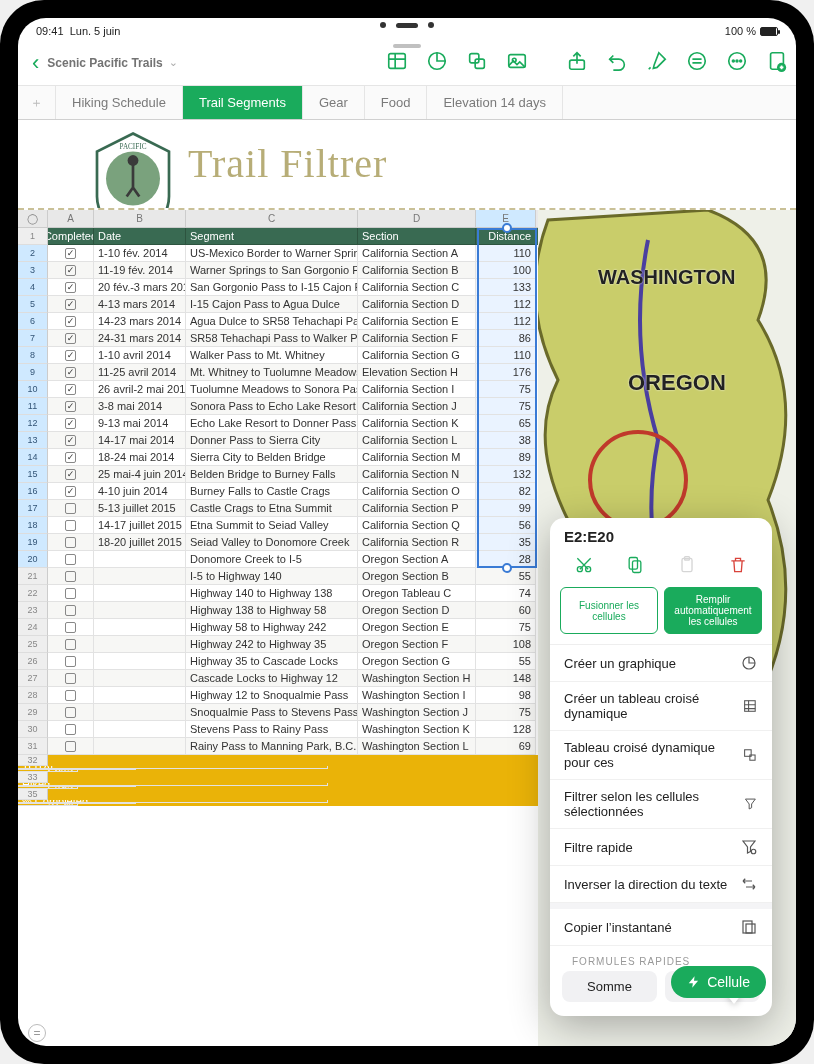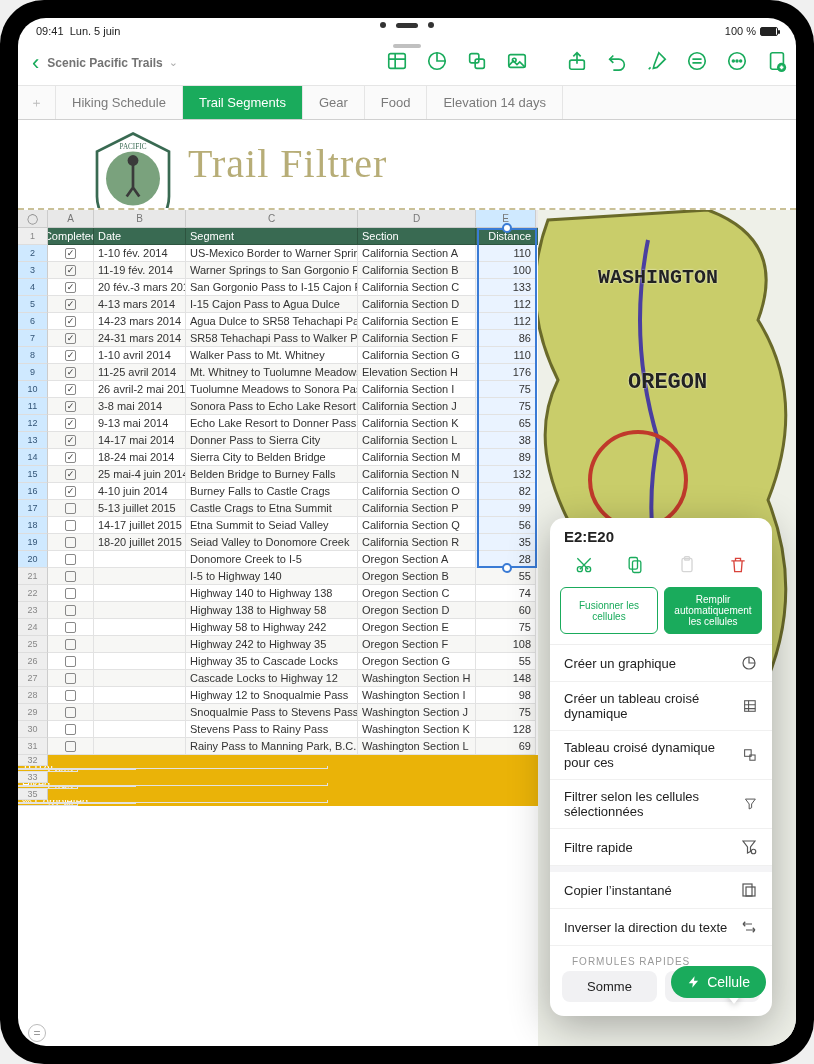--- a/index.html
+++ b/index.html
@@ -63,21 +63,21 @@
   .header-band { position:relative; height:90px; background:#fff; border-bottom:2px dashed #c9c097; overflow:hidden;}
   .header-band .title { position:absolute; left:170px; top:20px; font-family: Georgia, serif; font-size:40px; color:#b7ad77; letter-spacing:1px;}
   .badge { position:absolute; left:70px; top:8px; width:90px; height:110px; }
   .badge svg { width:100%; height:100%; }
 
   
   .sheet-wrap { position:absolute; top:192px; bottom:0; left:0; right:0; display:flex; }
   .sheet { flex:0 0 520px; display:flex; flex-direction:column; font-size:11px; color:#333; }
   .map { flex:1; position:relative; background:#eef0e8; overflow:hidden;}
   .map svg { position:absolute; top:-30px; left:-30px; }
-  .map-label { position:absolute; font-family: Liberation Mono, monospace; font-weight:600; color:#222; text-shadow:0 0 2px #fff;}
+  .map-label { position:absolute; font-family: Liberation Sans, sans-serif; font-weight:600; color:#222; text-shadow:0 0 2px #fff;}
 
   
   .colhdr { display:flex; height:18px; background:#e8e8e8; border-bottom:1px solid #ccc; font-size:10px; color:#777;}
   .corner { width:30px; border-right:1px solid #ccc; display:flex; align-items:center; justify-content:center;}
   .ch { border-right:1px solid #ccc; display:flex; align-items:center; justify-content:center; }
   .ch.sel { background:#cfe9ff; }
   .ch.A{width:46px}.ch.B{width:92px}.ch.C{width:172px}.ch.D{width:118px}.ch.E{width:60px}
 
   
   .tbl { flex:1; overflow:hidden; }
@@ -451,21 +451,21 @@
   <div class="cell D">Oregon Section B</div>
   <div class="cell E">55</div>
             </div>
             <div class="row">
               <div class="rn">22</div>
   <div class="cell A">
                 <span class="check "></span>
               </div>
   <div class="cell B"></div>
   <div class="cell C">Highway 140 to Highway 138</div>
-  <div class="cell D">Oregon Section C</div>
+  <div class="cell D">Oregon Tableau C</div>
   <div class="cell E">74</div>
             </div>
             <div class="row">
               <div class="rn">23</div>
   <div class="cell A">
                 <span class="check "></span>
               </div>
   <div class="cell B"></div>
   <div class="cell C">Highway 138 to Highway 58</div>
   <div class="cell D">Oregon Section D</div>
@@ -648,31 +648,31 @@
               <path d="M4 4h16l-6 8v6l-4 2v-8z"></path>
             </svg>
           </div>
           <div class="mi">
             <span>Filtre rapide</span>
             <svg viewBox="0 0 24 24">
               <path d="M4 4h16l-6 8v6l-4 2v-8z"></path>
               <circle cx="18" cy="18" r="3"></circle>
             </svg>
           </div>
+          <div class="mi">
+            <span>Inverser la direction du texte</span>
+            <svg viewBox="0 0 24 24">
+              <path d="M4 8h12M4 8l3-3M4 8l3 3M20 16H8M20 16l-3-3M20 16l-3 3"></path>
+            </svg>
+          </div>
           <div class="mi" style="border-top: 6px solid rgb(244, 244, 246);">
             <span>Copier l’instantané</span>
             <svg viewBox="0 0 24 24">
               <rect x="4" y="4" width="12" height="16"></rect>
               <rect x="8" y="8" width="12" height="12"></rect>
-            </svg>
-          </div>
-          <div class="mi">
-            <span>Inverser la direction du texte</span>
-            <svg viewBox="0 0 24 24">
-              <path d="M4 8h12M4 8l3-3M4 8l3 3M20 16H8M20 16l-3-3M20 16l-3 3"></path>
             </svg>
           </div>
         </div>
       <div class="section-label">FORMULES RAPIDES</div>
       <div class="chips">
         <div class="chip">Somme</div>
         <div class="chip">Moyenne</div>
       </div>
     </div>
     <div class="pointer"></div>

